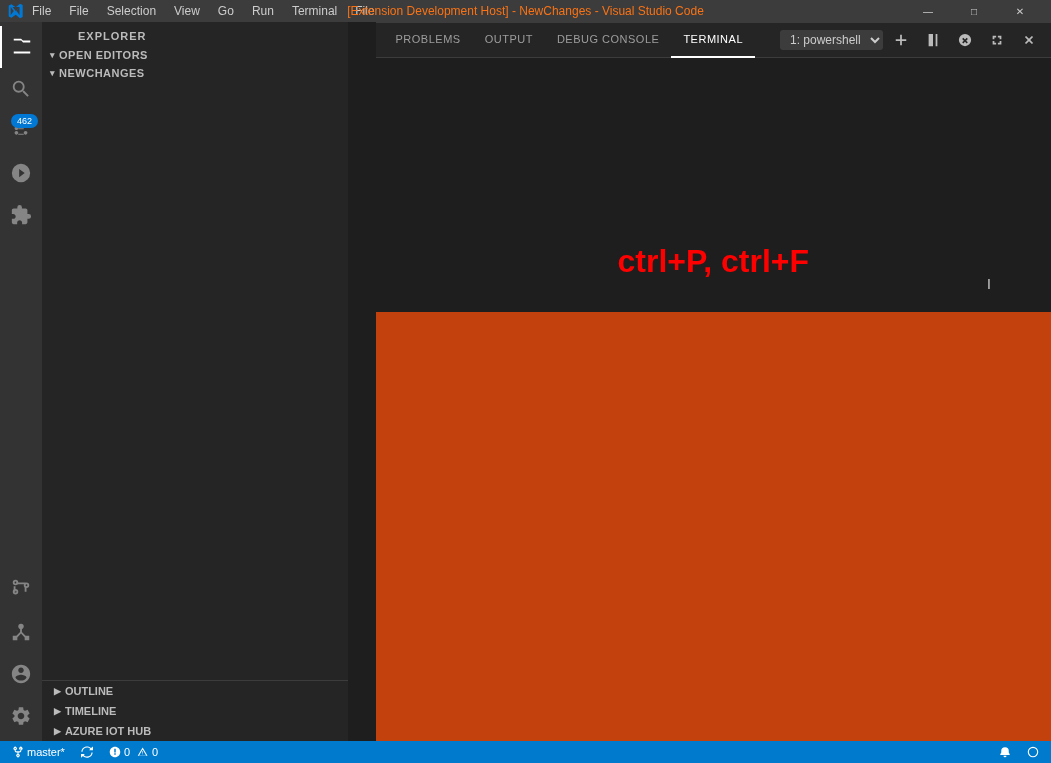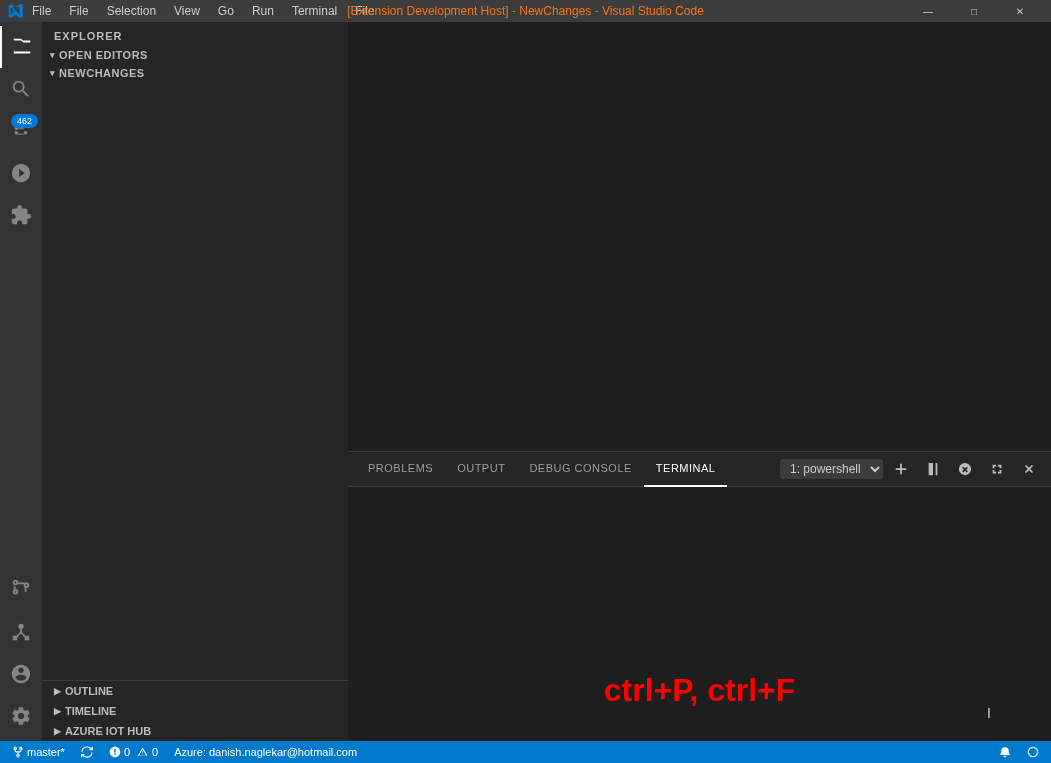--- a/index.html
+++ b/index.html
@@ -123,21 +123,21 @@
     
     #sidebar {
       width: 306px;
       background: #252526;
       display: flex;
       flex-direction: column;
       flex-shrink: 0;
       overflow: hidden;
     }
     #sidebar-header {
-      padding: 8px 12px 4px 12px;
+      padding: 8px 12px 4px 36px;
       font-size: 11px;
       font-weight: 700;
       color: #bbb;
       letter-spacing: 1px;
       text-transform: uppercase;
       flex-shrink: 0;
     }
     .sidebar-section {
       flex-shrink: 0;
     }
@@ -170,21 +170,21 @@
       font-size: 11px;
       font-weight: 600;
       text-transform: uppercase;
     }
 
     
     #editor-area {
       flex: 1;
       background: #c2410c;
       display: flex;
-      flex-direction: column;
+      flex-direction: row;
       overflow: hidden;
     }
 
     #editor-content {
       flex: 1;
       background: #1e1e1e;
     }
 
     
     #panel {
@@ -491,23 +491,20 @@
     <div class="status-item">
       <svg width="12" height="12" viewBox="0 0 16 16" fill="white">
           <path d="M8 1C4.1 1 1 4.1 1 8s3.1 7 7 7 7-3.1 7-7-3.1-7-7-7zm1 10.5H7v-2h2v2zm0-3H7v-5h2v5z"></path>
         </svg>
       <span>0</span>
       <svg width="12" height="12" viewBox="0 0 16 16" fill="white" style="margin-left:4px;">
           <path d="M7.5 2L1 13h13L7.5 2zm0 2.7l4.7 7.8H2.8L7.5 4.7zM7 9V7h1v2H7zm0 1h1v1H7v-1z"></path>
         </svg>
       <span>0</span>
     </div>
-    <div class="status-item">
-      <span>Azure: danish.naglekar@hotmail.com</span>
-    </div>
   </div>
   <div id="status-right">
     <div class="status-item">
       <svg width="12" height="12" viewBox="0 0 16 16" fill="white">
           <path d="M8 1.5a5 5 0 0 0-5 5v2.29L1.7 11.1c-.2.3 0 .9.3.9h12c.3 0 .5-.6.3-.9L13 8.79V6.5a5 5 0 0 0-5-5zM8 15a2 2 0 0 0 2-2H6a2 2 0 0 0 2 2z"></path>
         </svg>
     </div>
     <div class="status-item">
       <svg width="12" height="12" viewBox="0 0 16 16" fill="white">
           <path d="M8 1a7 7 0 1 0 0 14A7 7 0 0 0 8 1zM2.5 8a5.5 5.5 0 1 1 11 0 5.5 5.5 0 0 1-11 0z"></path>

